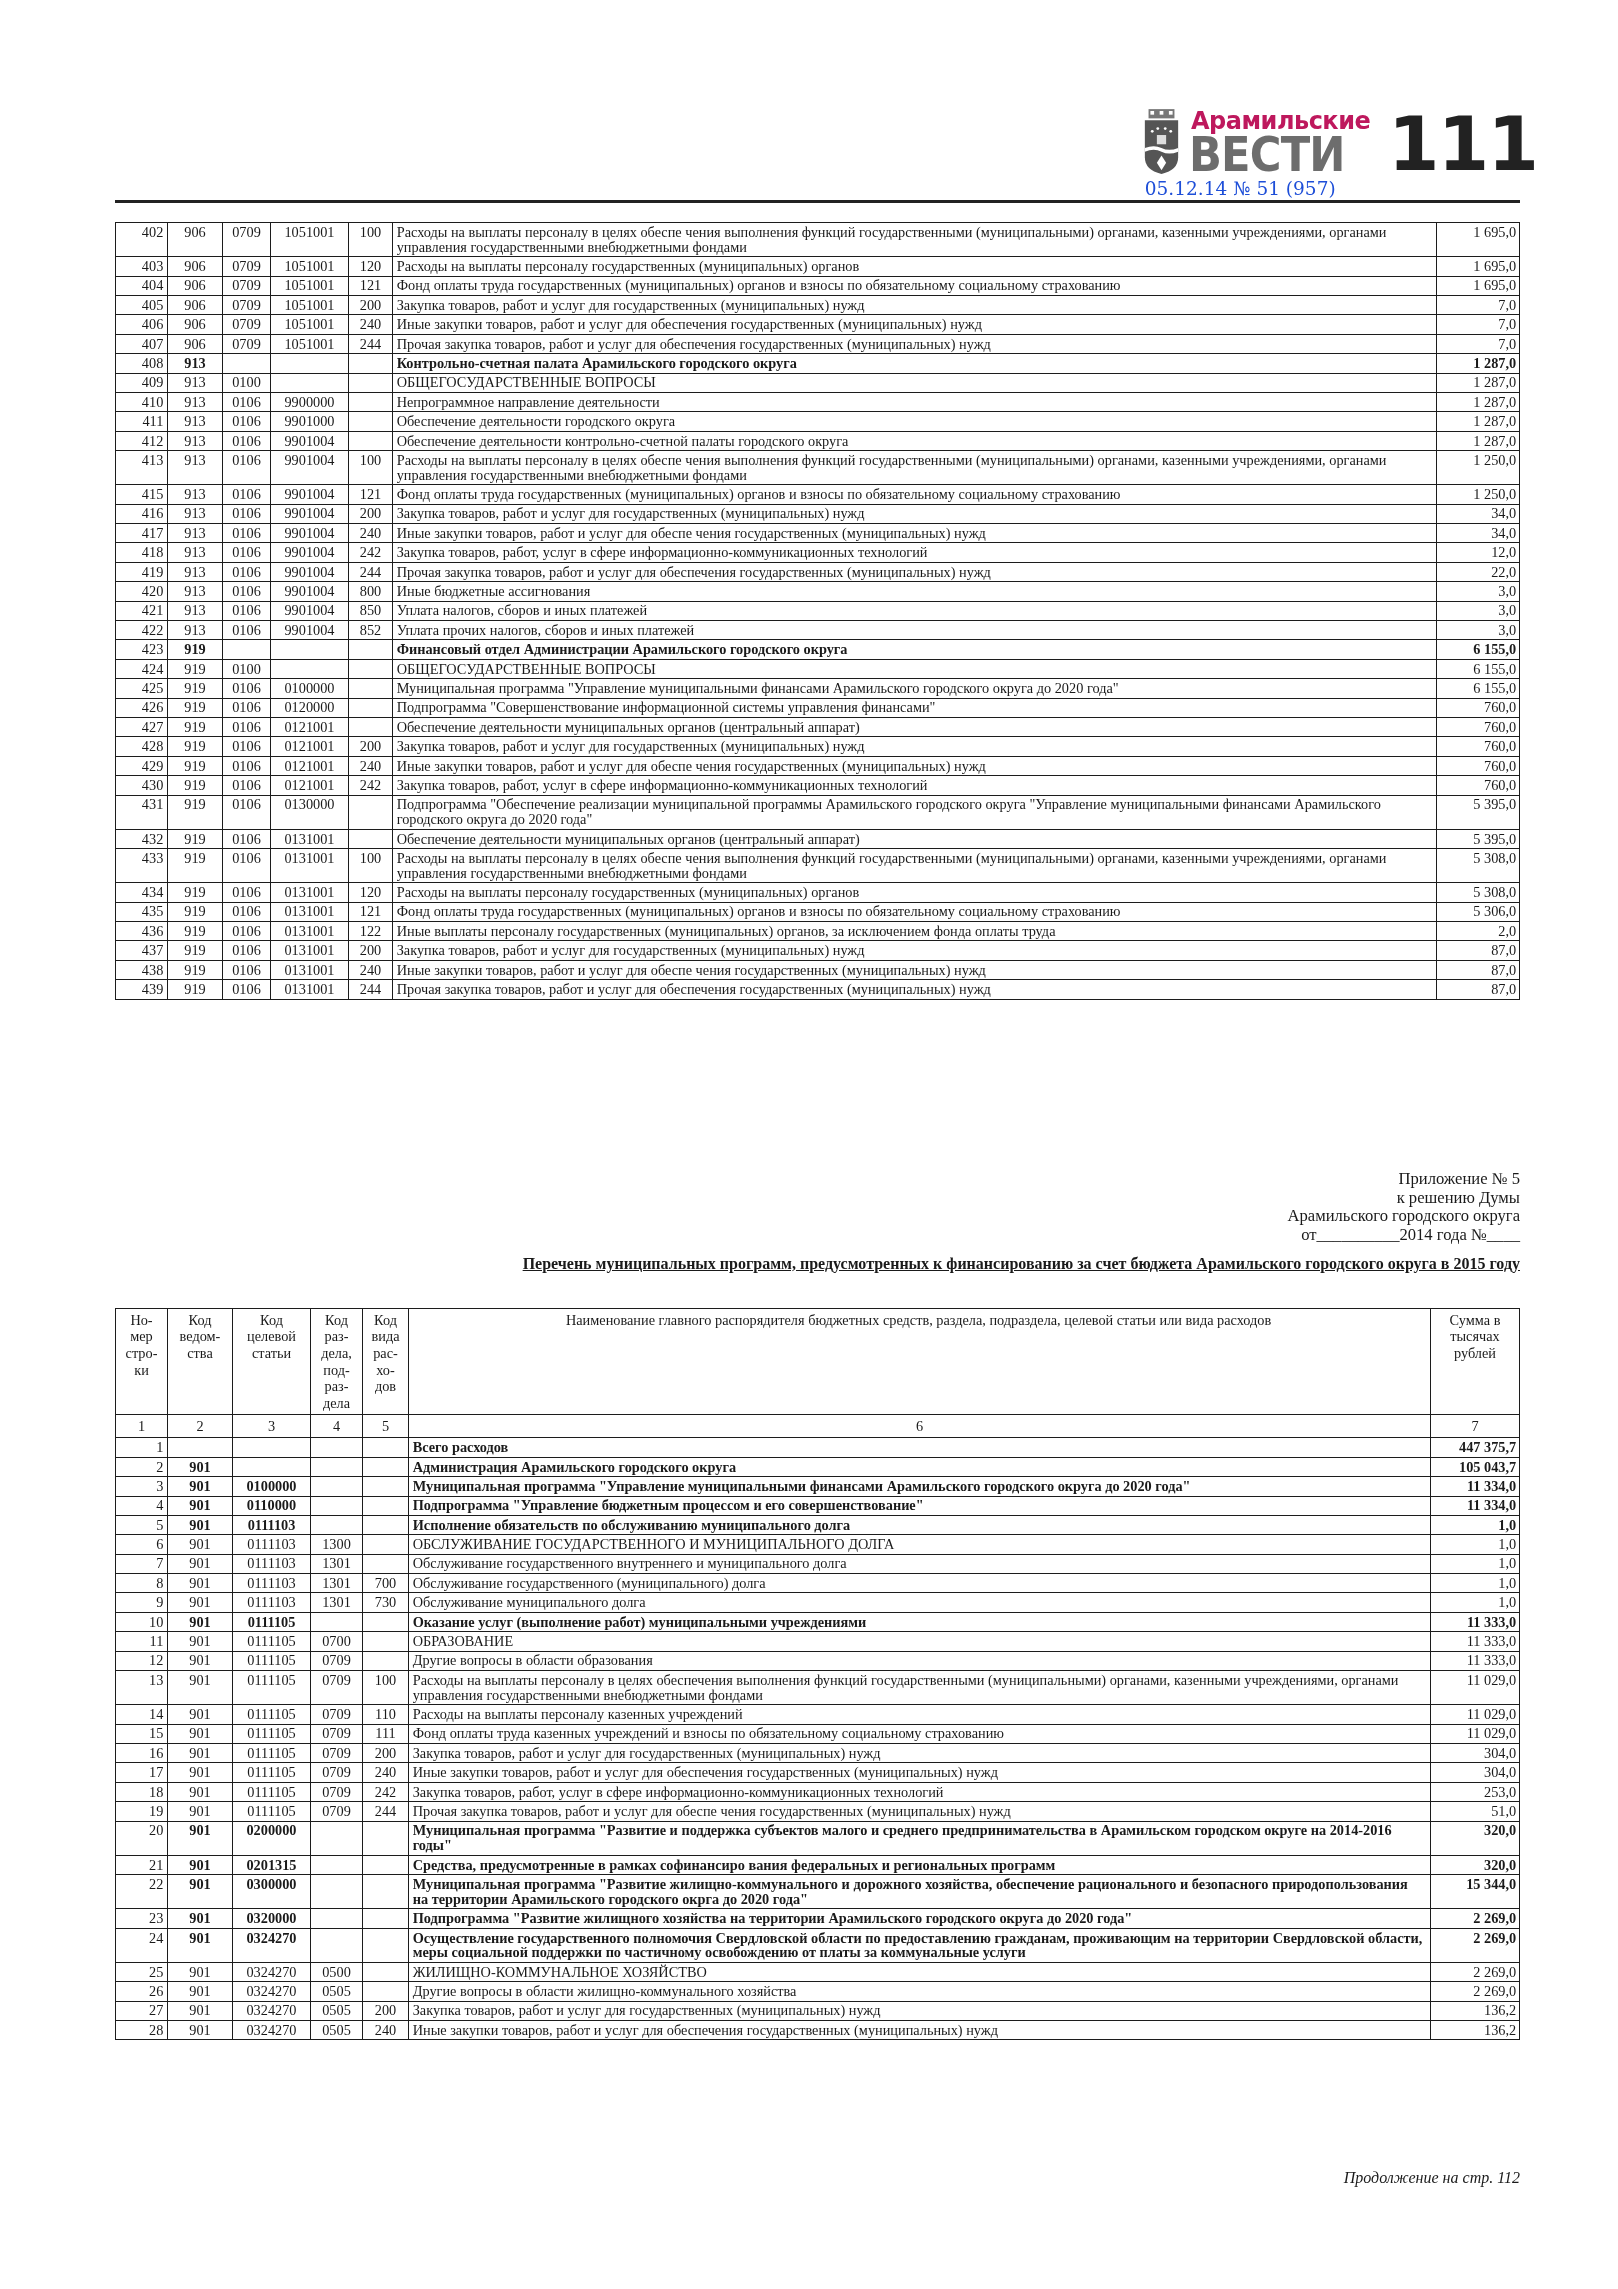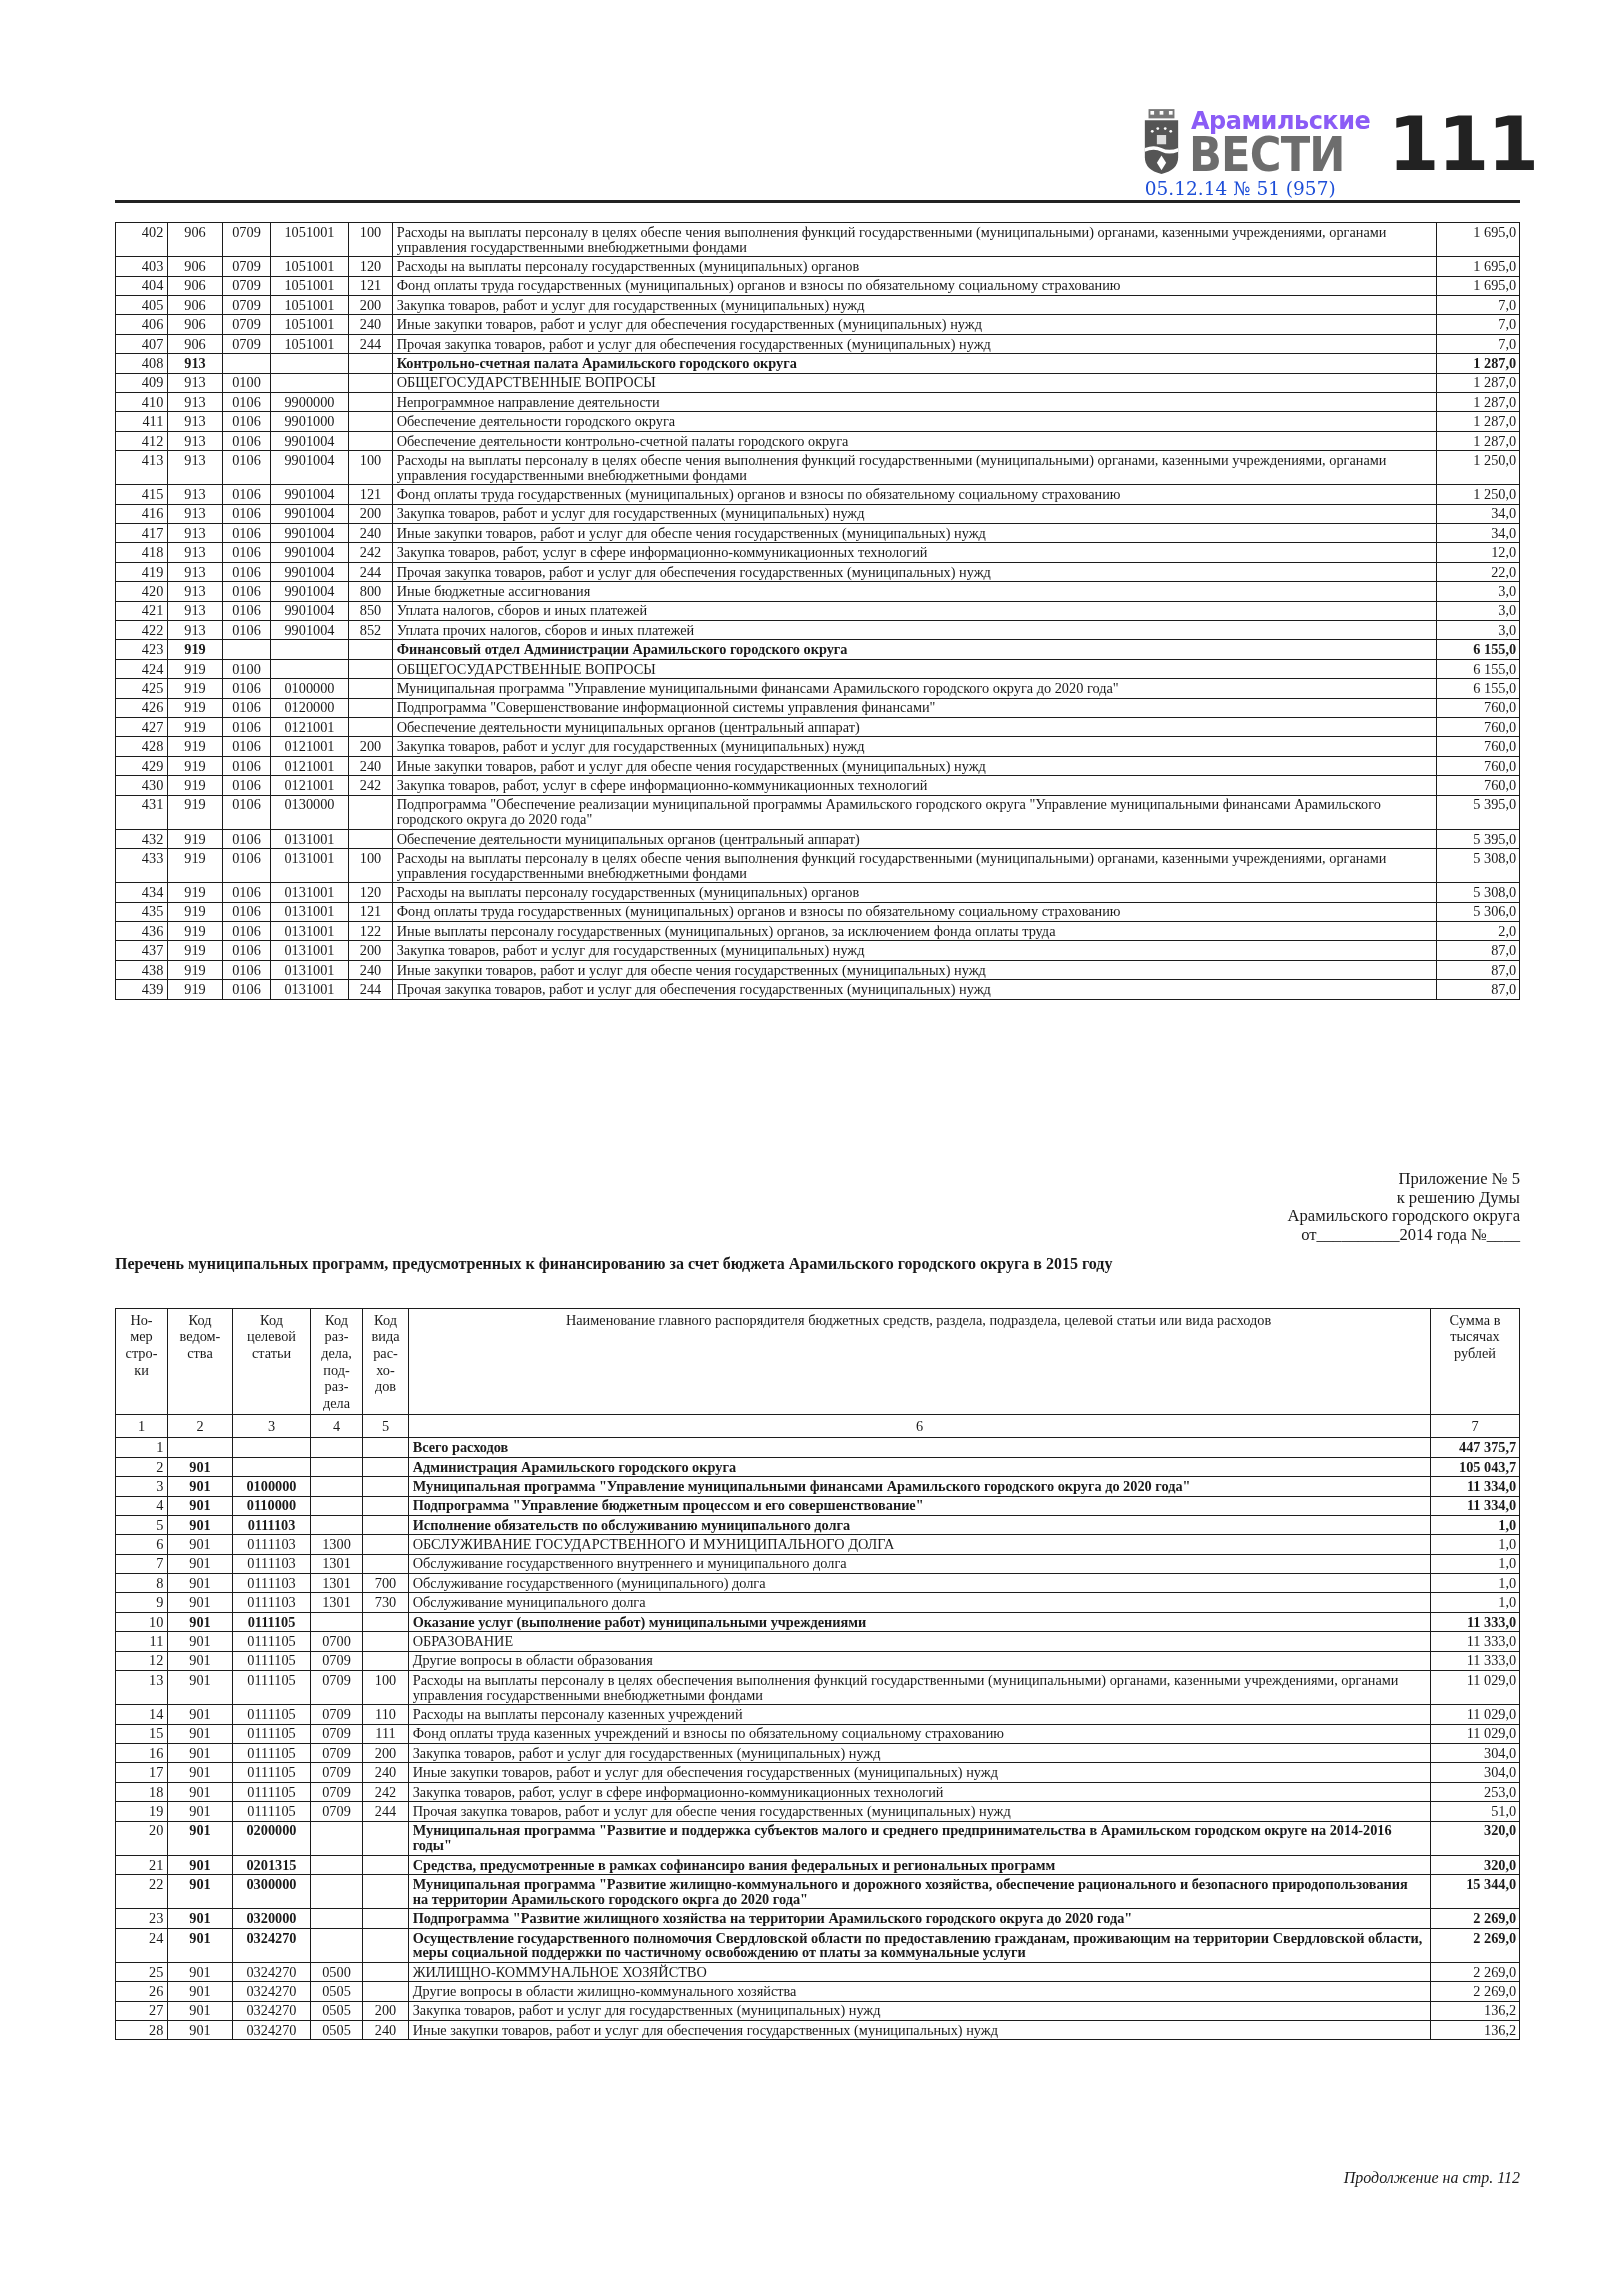--- a/index.html
+++ b/index.html
@@ -1,19 +1,19 @@
 <!DOCTYPE html>
 <html style="font-size:14.8px"><head>
 <meta charset="utf-8">
 <style>
   html, body { margin: 0; padding: 0; background: #ffffff; }
   body { width: 1619px; height: 2290px; position: relative; font-family: "Liberation Serif", serif; color: #1a1a1a; overflow: hidden; }
   .masthead { position: absolute; left: 1143px; top: 100px; width: 369px; height: 102px; }
   .crest { position: absolute; left: 0; top: 9.2px; width: 37px; height: 65px; }
-  .brand-small { position: absolute; left: 48px; top: 7.4px; font-family: "DejaVu Sans", sans-serif; font-weight: bold; font-size: 24px; color: #8b5cf6; letter-spacing: -0.5px; }
+  .brand-small { position: absolute; left: 48px; top: 7.4px; font-family: "DejaVu Sans", sans-serif; font-weight: bold; font-size: 24px; color: #be185d; letter-spacing: -0.5px; }
   .brand-big { position: absolute; left: 46px; top: 28px; font-family: "DejaVu Sans", sans-serif; font-weight: bold; font-size: 48px; color: #6d6d6d; letter-spacing: -0.9px; line-height: 52px; transform: scaleX(0.9); transform-origin: left; }
   .page-num { position: absolute; left: 245px; top: 5.5px; font-family: "DejaVu Sans", sans-serif; font-weight: bold; font-size: 74px; color: #222; line-height: 76px; letter-spacing: -1.8px; }
   .issue { position: absolute; left: 1.8px; top: 78px; font-family: "DejaVu Serif", serif; font-size: 18.5px; color: #1d4ed8; }
   .head-rule { position: absolute; left: 115px; top: 200px; width: 1405px; height: 2.8px; background: #222; }
 
   table.budget { position: absolute; border-collapse: collapse; font-size: 14.3px; line-height: 14.8px; table-layout: fixed; }
   table.budget td, table.budget th { border: 1.8px solid #1c1c1c; padding: 1.8px 3.7px 1.8px 3.7px; vertical-align: top; font-weight: normal; }
   table.budget td.num { text-align: right; }
   table.budget td.ctr { text-align: center; }
   table.budget td.amt { text-align: right; padding-right: 2.8px; }
@@ -21,21 +21,21 @@
   table.budget tr.bold td.num { font-weight: normal; }
   table.budget td.nm { font-size: 14.3px; }
 
   #t1 { left: 115px; top: 222px; width: 1405px; }
   #t2 { left: 115px; top: 1308px; width: 1405px; }
   #t2 th { font-size: 14.3px; line-height: 16.6px; text-align: center; padding: 2.8px 1.8px; }
   #t2 th.name-h { text-align: center; padding-left: 0; }
 
   .appendix { position: absolute; right: 99px; top: 1170px; text-align: right; font-size: 16.6px; line-height: 18.5px; }
   .appendix div { white-space: pre; }
-  .list-title { position: absolute; left: 115px; top: 1255px; width: 1405px; text-align: left; font-size: 16px; font-weight: bold; }
+  .list-title { position: absolute; left: 115px; top: 1255px; width: 1405px; text-align: right; font-size: 16px; font-weight: bold; text-decoration: underline; }
   .continued { position: absolute; right: 99px; top: 2169px; font-style: italic; font-size: 16px; }
 </style>
 </head>
 <body>
 
 <div class="masthead">
   <svg class="crest" viewBox="0 0 40 70">
     <rect x="6" y="0" width="28" height="10" fill="#777"></rect>
     <rect x="8" y="2" width="4" height="4" fill="#fff"></rect>
       <rect x="18" y="2" width="4" height="4" fill="#fff"></rect>

